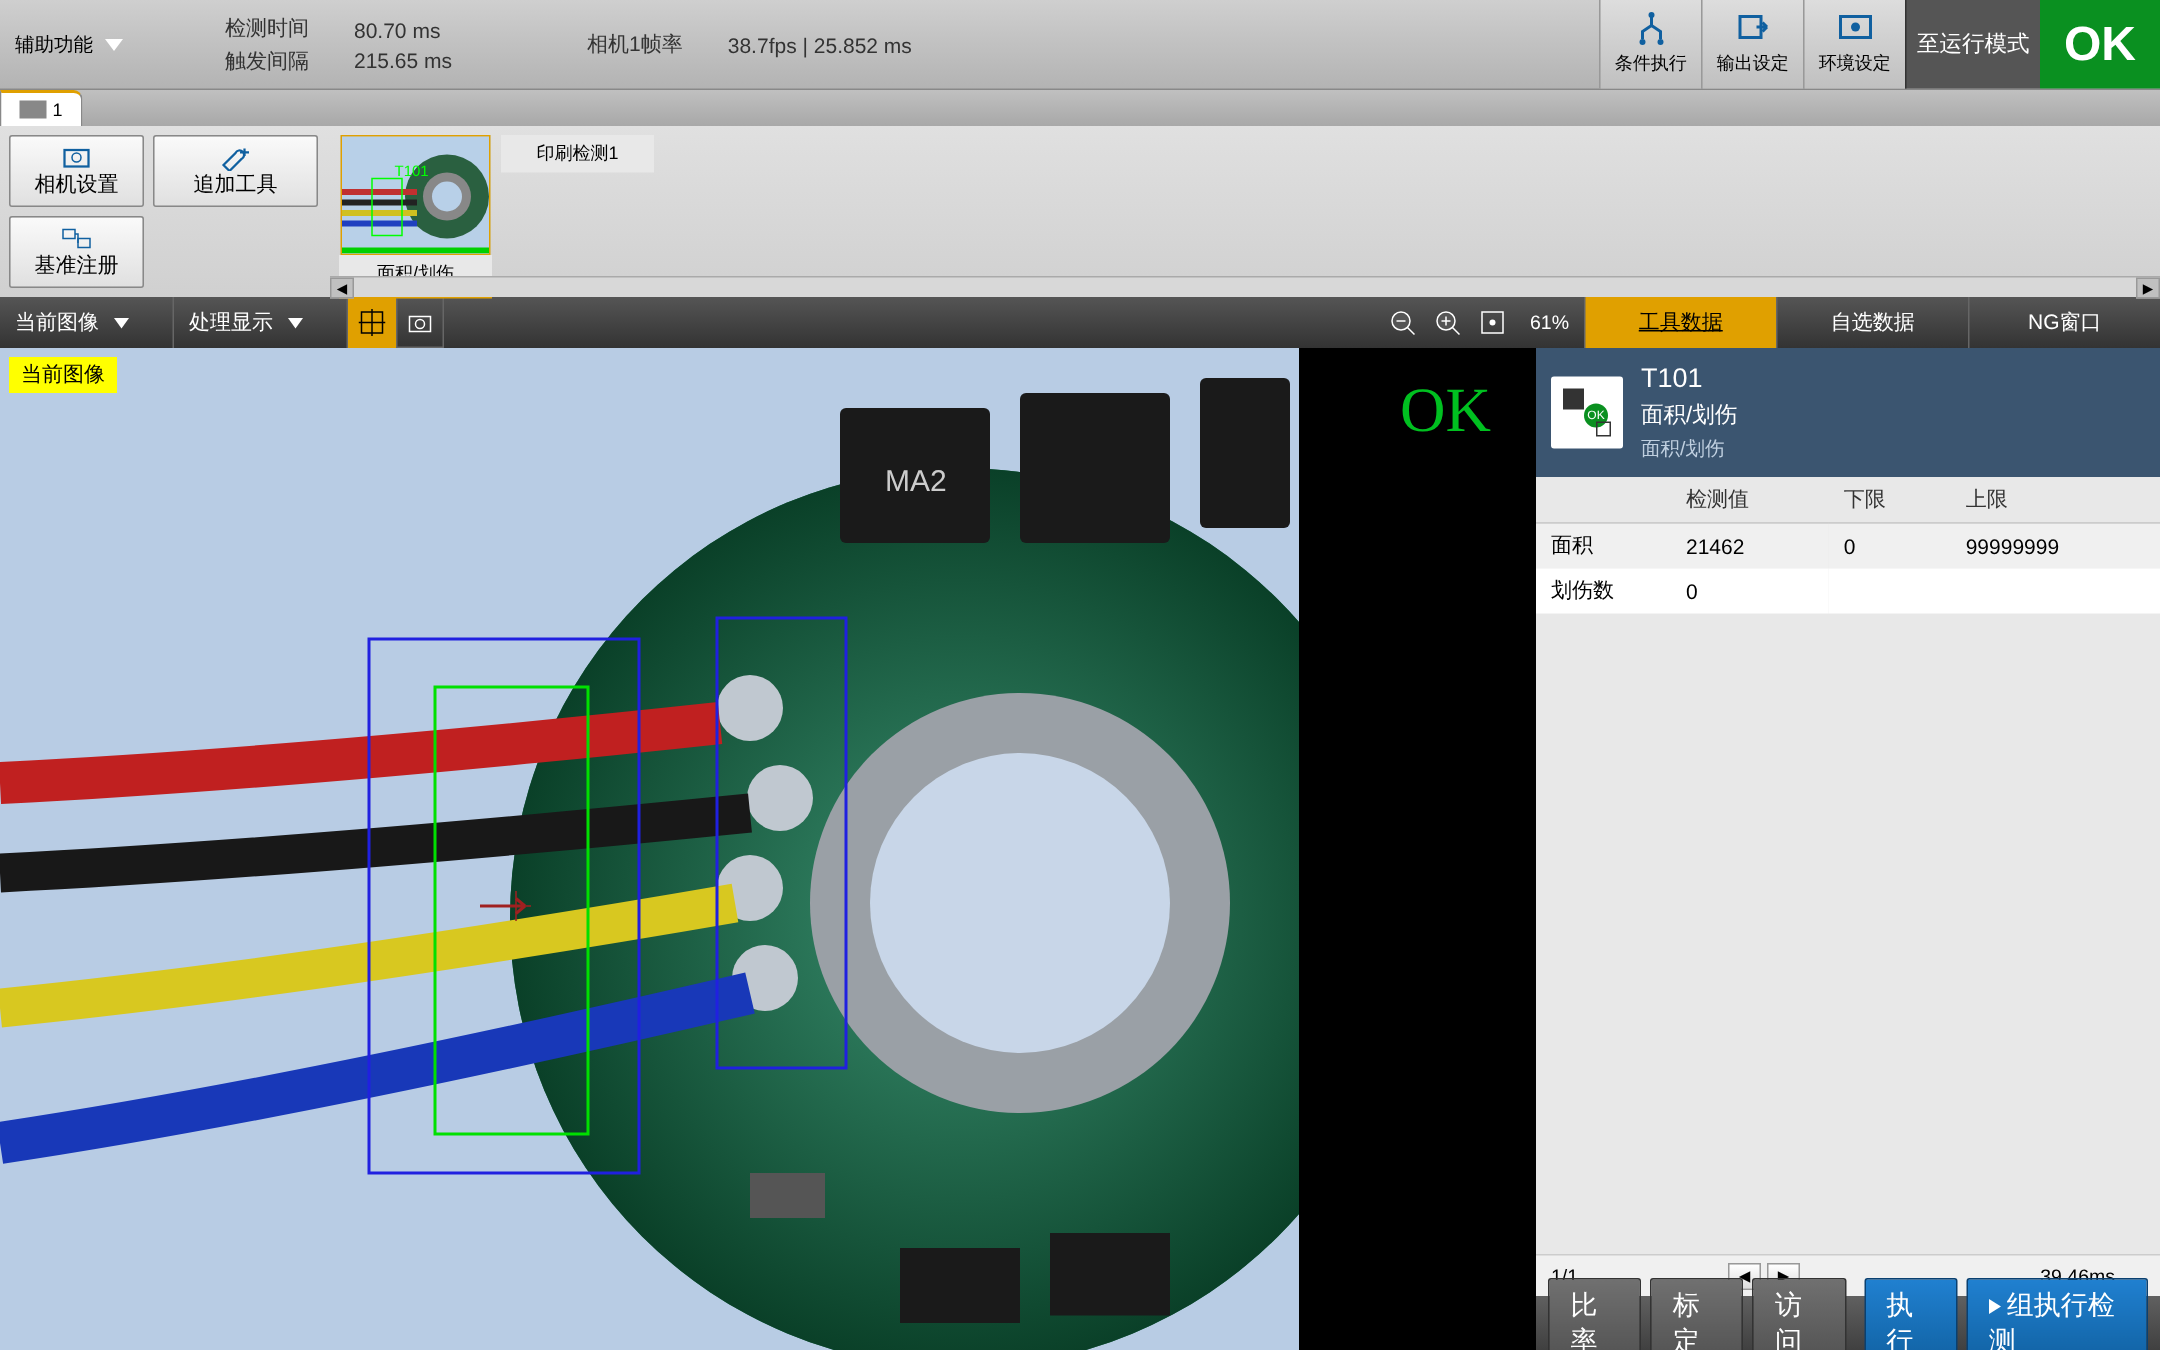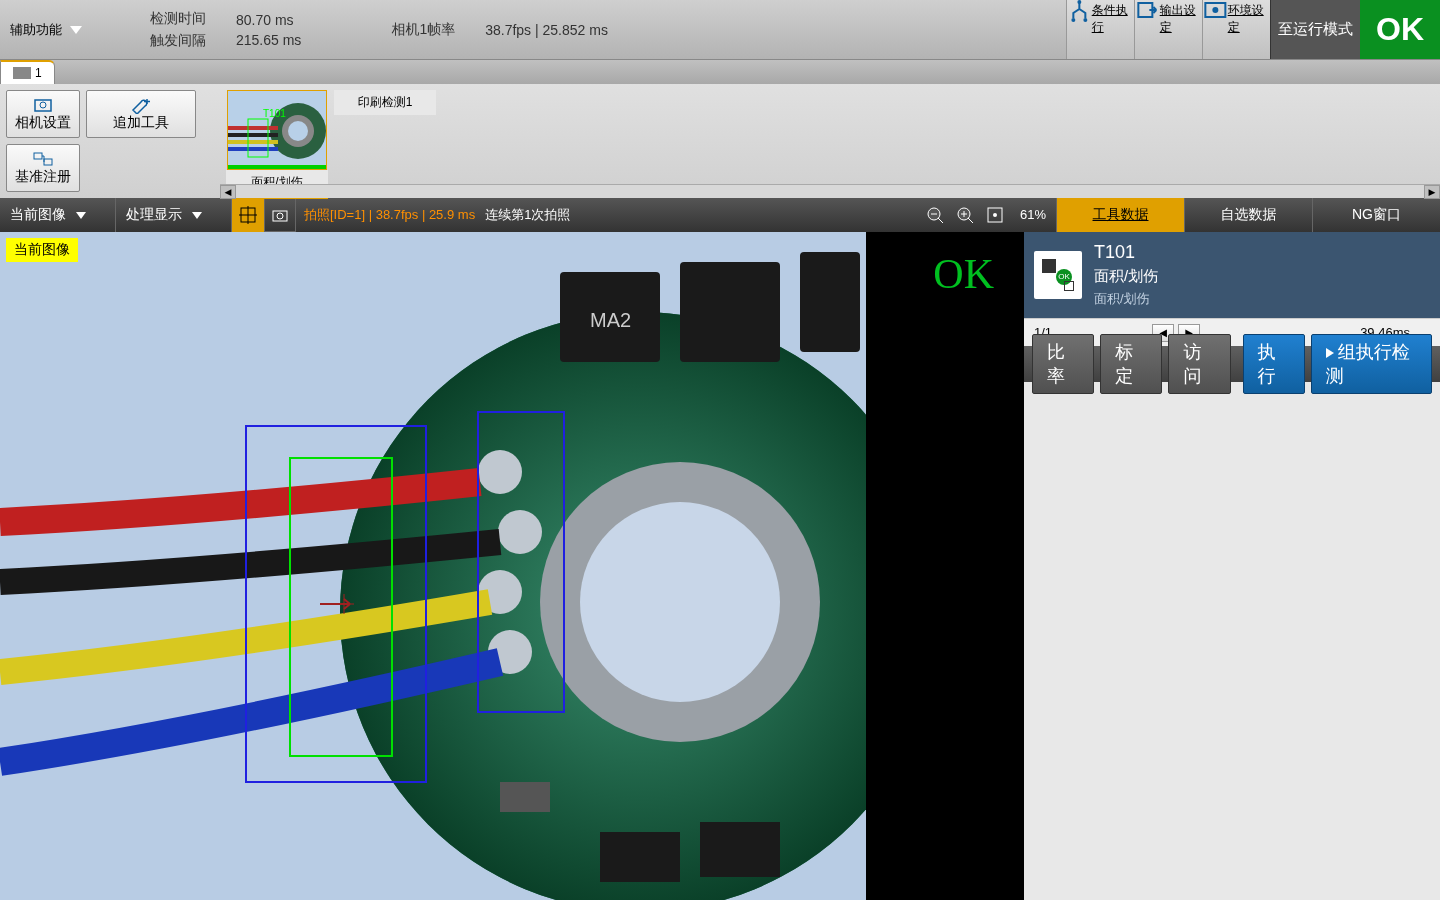--- a/index.html
+++ b/index.html
@@ -6,36 +6,36 @@
 body { width:1440px; height:900px; background:#b8b8b8; overflow:hidden; font-size:13px; color:#000; }
 
 
 .topbar { height:60px; background:linear-gradient(#cfcfcf,#b3b3b3); display:flex; align-items:stretch; border-bottom:1px solid #888; }
 .topbar .drop { display:flex; align-items:center; padding:0 10px; gap:8px; cursor:pointer; }
 .topbar .drop .tri { width:0;height:0;border-left:6px solid transparent;border-right:6px solid transparent;border-top:8px solid #fff; }
 .topbar .stats { display:flex; align-items:center; padding:0 20px; gap:30px; flex:1; }
 .topbar .statgrp { display:flex; flex-direction:column; gap:4px; }
 .topbar .statgrp .lbl { color:#333; font-size:14px; }
 .topbar .statgrp .val { color:#333; font-size:14px; }
-.topbar .btn { width:68px; display:flex; flex-direction:row; align-items:flex-start; justify-content:center; border-left:1px solid #999; cursor:pointer; background:linear-gradient(#ddd,#c0c0c0);text-decoration:underline; }
+.topbar .btn { width:68px; display:flex; flex-direction:column; align-items:center; justify-content:center; border-left:1px solid #999; cursor:pointer; background:linear-gradient(#ddd,#c0c0c0); }
 .topbar .btn svg { width:28px; height:24px; }
 .topbar .btn span { font-size:12px; margin-top:2px; }
 .topbar .runmode { width:90px; background:#555; color:#fff; display:flex; align-items:center; justify-content:center; font-size:15px; cursor:pointer; border-left:1px solid #333; }
 .topbar .ok { width:80px; background:#0a9020; color:#fff; display:flex; align-items:center; justify-content:center; font-size:32px; font-weight:bold; }
 
 
 .tabstrip { height:24px; background:linear-gradient(#c0c0c0,#a8a8a8); display:flex; }
 .tabstrip .tab { padding:3px 12px; background:#fff; border-radius:0 6px 0 0; display:flex; align-items:center; gap:4px; font-size:12px; cursor:pointer; border:1px solid #888; border-bottom:none; border-top:2px solid #e0a000; }
 .tabstrip .tab .cam { width:18px; height:12px; background:#888; }
 
 
 .toolrow { height:114px; background:linear-gradient(#e0e0e0,#d0d0d0); display:flex; }
 .toolrow .left { width:220px; display:flex; flex-wrap:wrap; gap:6px; padding:6px; }
 .tbtn { background:linear-gradient(#fafafa,#e0e0e0); border:1px solid #888; border-radius:2px; display:flex; flex-direction:column; align-items:center; justify-content:center; cursor:pointer; font-size:14px; }
-.tbtn.sm { width:74px; height:48px; }
+.tbtn.sm { width:90px; height:48px; }
 .tbtn.md { width:110px; height:48px; }
 .tbtn svg { width:24px; height:18px; }
 .toolrow .right { flex:1; display:flex; align-items:flex-start; padding:6px; gap:6px; position:relative; }
 .thumb { width:102px; display:flex; flex-direction:column; align-items:center; cursor:pointer; }
 .thumb .img { width:100px; height:80px; border:1px solid #aaa; position:relative; background:#bcd4ec; overflow:hidden; }
 .thumb.active .img { border:1px solid #e0a000; }
 .thumb.active { border-bottom:4px solid #e0a000; }
 .thumb .lbl { font-size:12px; padding:4px 0; background:#e8e8e8; width:100%; text-align:center; }
 .scrollbar-h { position:absolute; bottom:0; left:0; right:0; height:14px; background:#d8d8d8; border-top:1px solid #aaa; }
 .scrollbar-h .arrow { width:16px; height:14px; background:#c0c0c0; border:1px solid #999; display:inline-flex; align-items:center; justify-content:center; position:absolute; font-size:9px; cursor:pointer; }
@@ -223,24 +223,20 @@
         <rect x="2" y="2" width="14" height="14" stroke="#000" fill="none"></rect>
         <path d="M9 0v18M0 9h18" stroke="#000"></path>
       </svg>
   </div>
   <div class="iconbtn">
     <svg width="18" height="18">
         <rect x="2" y="5" width="14" height="10" stroke="#fff" fill="none"></rect>
         <circle cx="9" cy="10" r="3" stroke="#fff" fill="none"></circle>
       </svg>
   </div>
-  <div class="capture">
-    <span>拍照[ID=1] | 38.7fps | 25.9 ms</span>
-    <span class="white">连续第1次拍照</span>
-  </div>
   <div class="spacer"></div>
   <div class="zicon">
       <svg width="18" height="18">
         <circle cx="8" cy="8" r="6" stroke="#fff" fill="#555"></circle>
         <path d="M5 8h6" stroke="#fff"></path>
         <path d="M12 12l5 5" stroke="#fff"></path>
       </svg>
     </div>
   <div class="zicon">
       <svg width="18" height="18">
@@ -326,20 +322,46 @@
         <div class="sq1"></div>
           <div class="dot">OK</div>
           <div class="sq2"></div>
       </div>
       <div class="txt">
         <span class="t1">T101</span>
         <span class="t2">面积/划伤</span>
         <span class="t3">面积/划伤</span>
       </div>
     </div>
+    <div class="datatbl">
+      <table>
+        <thead>
+            <tr>
+          <th style="width:90px;"></th>
+          <th>检测值</th>
+          <th>下限</th>
+          <th>上限</th>
+        </tr>
+          </thead>
+        <tbody>
+          <tr class="r0">
+            <td>面积</td>
+            <td>21462</td>
+            <td>0</td>
+            <td>99999999</td>
+          </tr>
+          <tr class="r1">
+            <td>划伤数</td>
+            <td>0</td>
+            <td></td>
+            <td></td>
+          </tr>
+        </tbody>
+      </table>
+    </div>
     <div class="foot1">
       <span>1/1</span>
       <div class="pager">
         <div class="pbtn">◀</div>
         <div class="pbtn">▶</div>
       </div>
       <span class="time">39.46ms</span>
     </div>
     <div class="foot2">
       <div class="fbtn"><span>比率</span></div>

